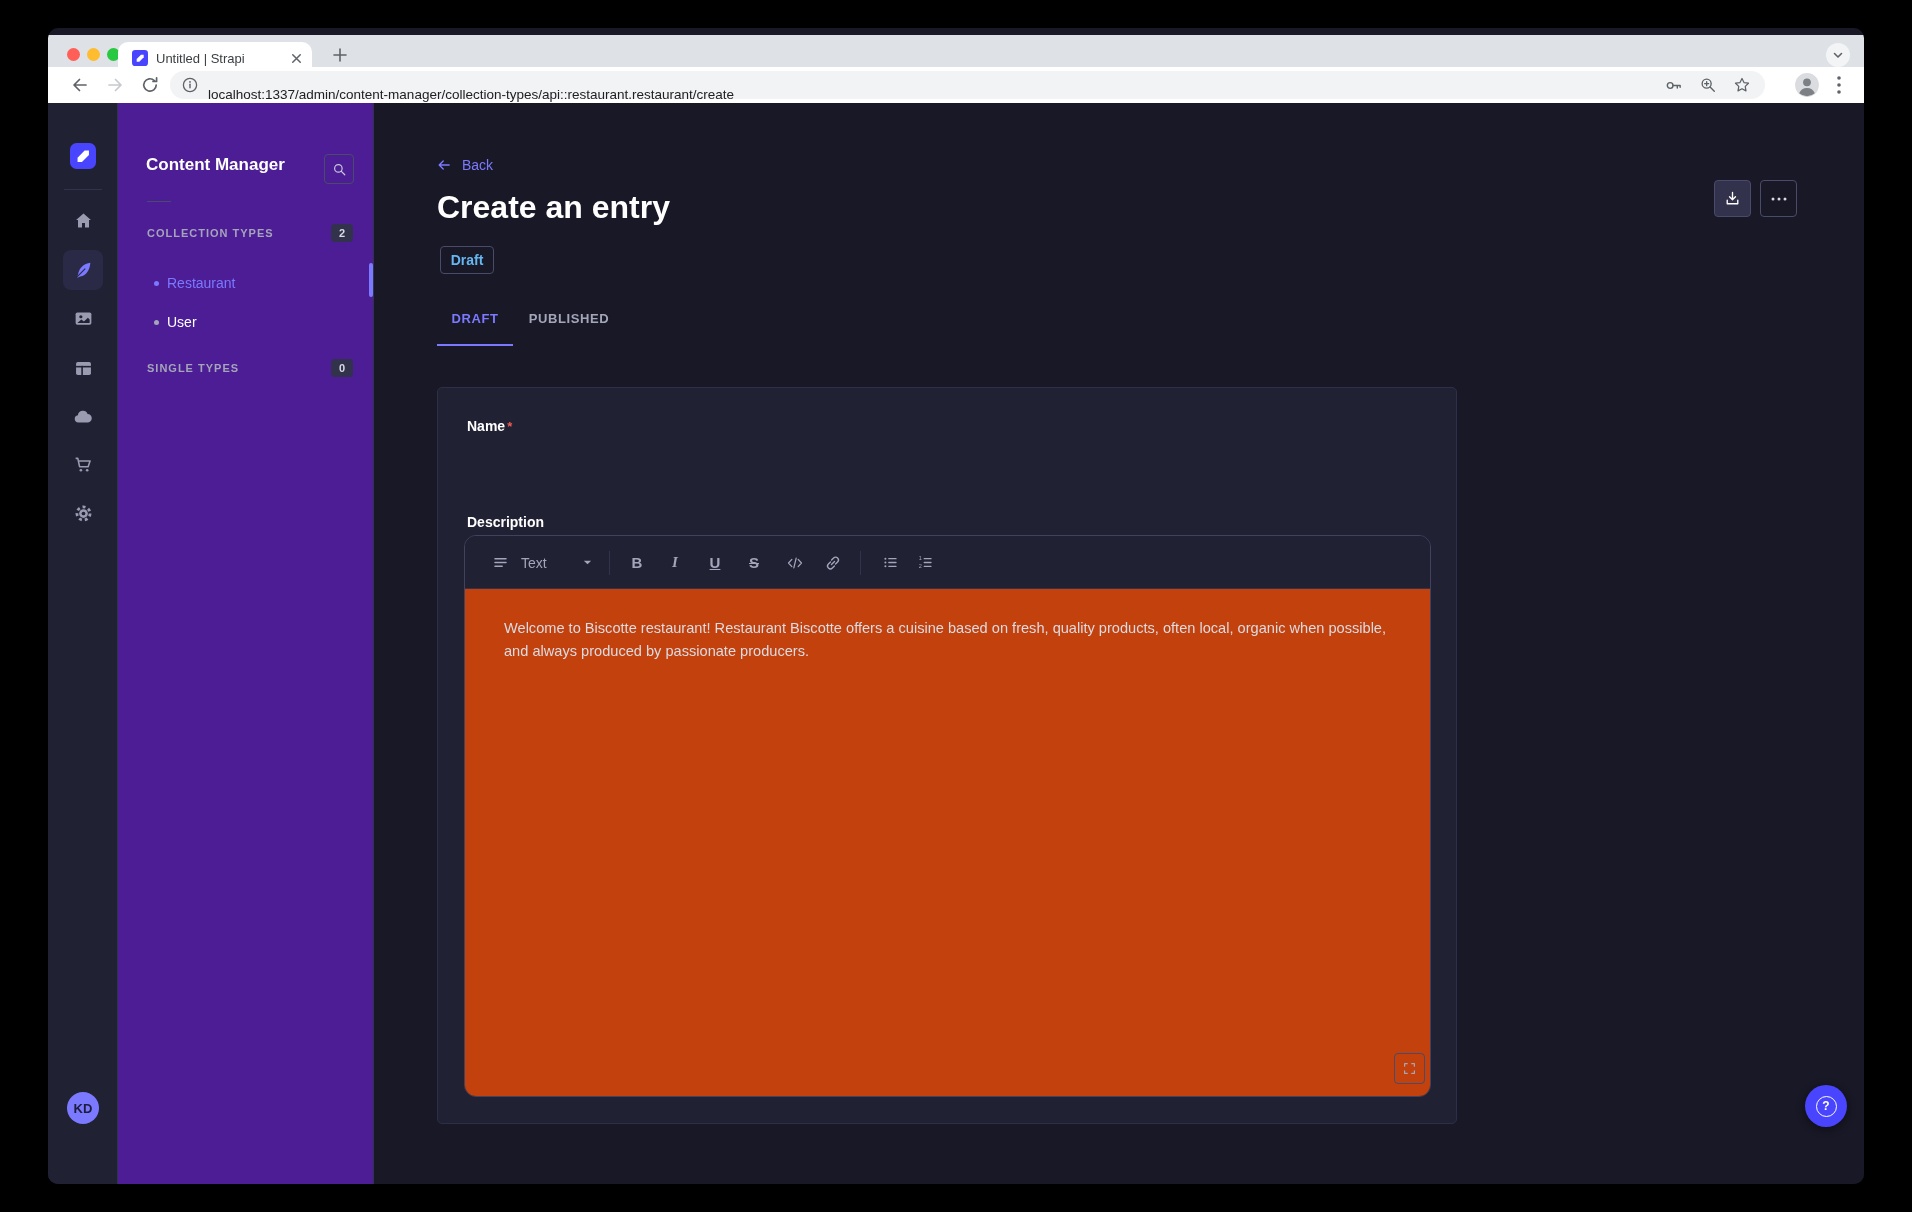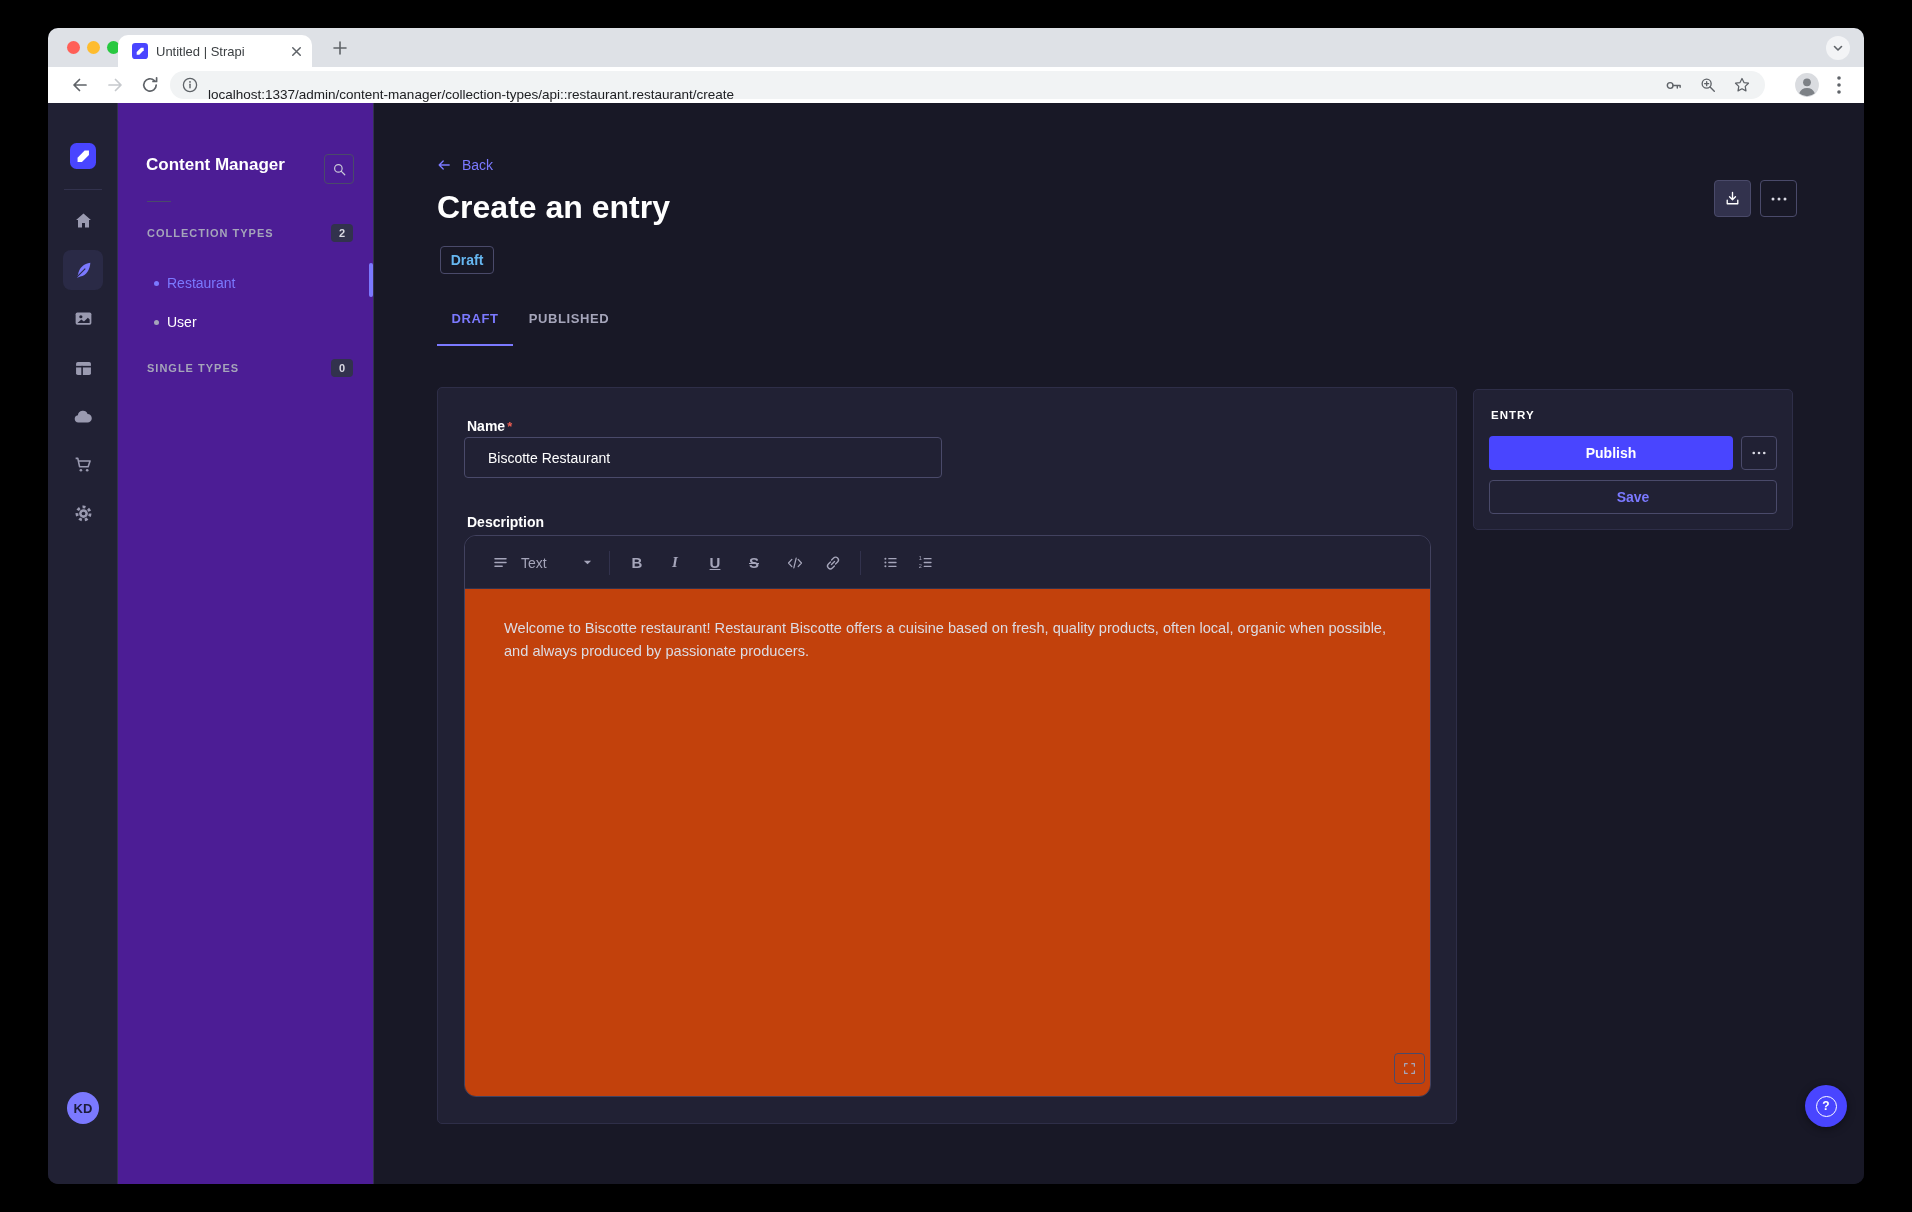--- a/index.html
+++ b/index.html
@@ -1,20 +1,20 @@
 <!DOCTYPE html>
 <html><head>
 <meta charset="utf-8">
 <style>
   * { margin:0; padding:0; box-sizing:border-box; }
   html,body { width:1912px; height:1212px; background:#000; font-family:"Liberation Sans", sans-serif; overflow:hidden; }
   .window { position:absolute; left:48px; top:28px; width:1816px; height:1156px; border-radius:10px; overflow:hidden; background:#181826; }
 
   
-  .tabstrip { position:absolute; top:0; left:0; right:0; height:39px; background:#dee1e6; }
+  .tabstrip { position:absolute; top:7px; left:0; right:0; height:39px; background:#dee1e6; }
   .traffic { position:absolute; left:19px; top:13px; display:flex; gap:7px; }
   .traffic span { width:13px; height:13px; border-radius:50%; display:block; }
   .t-close { background:#ff5f57; } .t-min { background:#febc2e; } .t-zoom { background:#28c840; }
   .btab { position:absolute; left:70px; top:7px; width:194px; height:32px; background:#fff; border-radius:10px 10px 0 0; display:flex; align-items:center; padding:0 8px 0 14px; }
   .btab-title { font-size:13px; color:#3c4043; flex:1; margin-left:8px; white-space:nowrap; overflow:hidden; }
   .newtab { position:absolute; left:280px; top:8px; width:24px; height:24px; display:grid; place-items:center; border-radius:50%; }
   .tab-chevron { position:absolute; right:14px; top:8px; width:24px; height:24px; border-radius:12px; background:#f3f4f6; display:grid; place-items:center; }
 
   .chrome-toolbar { position:absolute; top:39px; left:0; right:0; height:36px; background:#fff; }
   .cnav { position:absolute; top:8px; width:20px; height:20px; }
@@ -277,21 +277,20 @@
             <circle cx="14" cy="2" r="1.5" fill="#d9d9e3"></circle>
           </svg>
       </button>
 
       <div class="tab-item tab-draft">DRAFT</div>
       <div class="tab-item tab-published">PUBLISHED</div>
       <div class="tab-underline"></div>
 
       <div class="form-card">
         <div class="field-label" style="top:30px"><span>Name</span><span class="req">*</span></div>
-        <input class="text-input" type="text" value="Biscotte Restaurant" style="">
 
         <div class="field-label" style="top:126px">Description</div>
 
         <div class="editor">
           <div class="editor-toolbar">
             <span class="tb" style="left:20px;width:30px">
               <svg width="17" height="17" viewBox="0 0 20 20">
                   <path d="M3.5 5.5h13M3.5 10h13M3.5 14.5h8.5" stroke="#a5a5ba" stroke-width="1.7" stroke-linecap="round"></path>
                 </svg>
             </span>
@@ -343,32 +342,20 @@
           </div>
           <div class="editor-content">Welcome to Biscotte restaurant! Restaurant Biscotte offers a cuisine based on fresh, quality products, often local, organic when possible, and always produced by passionate producers.</div>
           <button class="editor-expand">
             <svg width="15" height="15" viewBox="0 0 20 20">
                 <path d="M7 3.5H3.5V7M13 3.5h3.5V7M7 16.5H3.5V13M13 16.5h3.5V13" stroke="#a5a5ba" stroke-width="1.6" fill="none" stroke-linecap="round" stroke-linejoin="round"></path>
               </svg>
           </button>
         </div>
       </div>
 
-      <div class="entry-card">
-        <div class="entry-title">ENTRY</div>
-        <button class="publish-btn">Publish</button>
-        <button class="entry-more">
-          <svg width="14" height="4" viewBox="0 0 16 4">
-              <circle cx="2" cy="2" r="1.5" fill="#d9d9e3"></circle>
-              <circle cx="8" cy="2" r="1.5" fill="#d9d9e3"></circle>
-              <circle cx="14" cy="2" r="1.5" fill="#d9d9e3"></circle>
-            </svg>
-        </button>
-        <button class="save-btn">Save</button>
-      </div>
 
       <div class="help-btn">
         <span class="help-glyph">?</span>
       </div>
 
     </div>
   </div>
 </div>
 
 </body></html>

